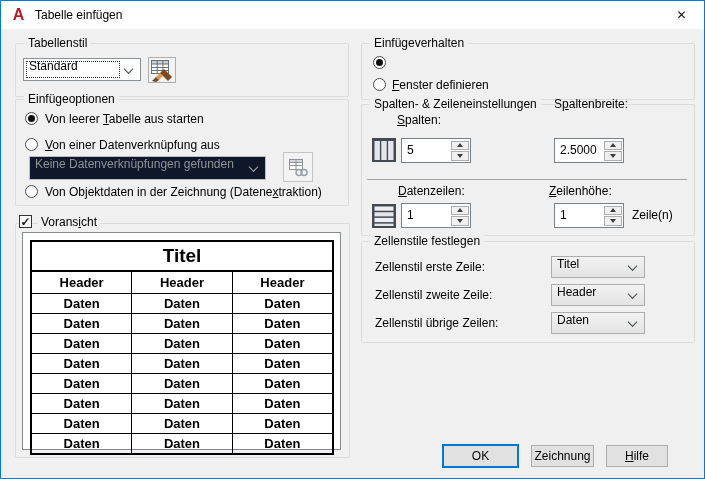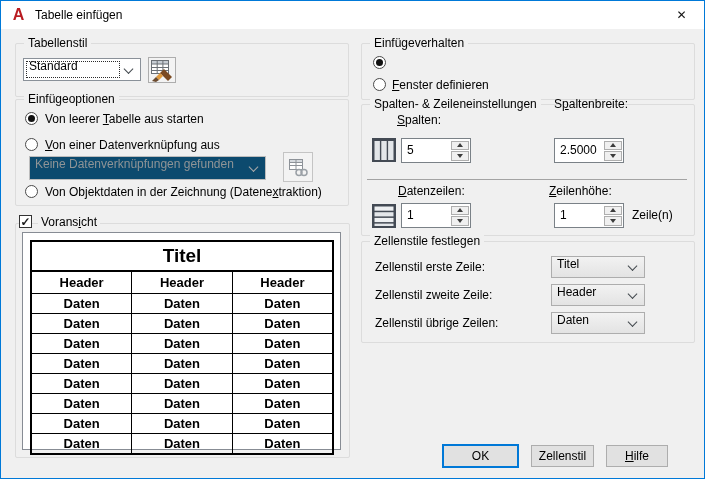--- a/index.html
+++ b/index.html
@@ -21,21 +21,21 @@
   
   .abs{position:absolute;}
   .lbl{position:absolute;white-space:nowrap;}
   
   .combo{position:absolute;box-sizing:border-box;border:1px solid #8a9199;background:#fff;
          display:flex;align-items:flex-start;padding-left:5px;}
   .combo .chev{position:absolute;right:8px;top:50%;width:6px;height:6px;
                border-right:1.5px solid #43494e;border-bottom:1.5px solid #43494e;
                transform:translateY(-65%) rotate(45deg);}
   .combo.gray{border-color:#adadad;background:linear-gradient(#f2f2f2,#e3e3e3);}
-  .combo.dis{border-color:#bcbcbc;background:#0c4a6e;color:#8f9496;}
+  .combo.dis{border-color:#bcbcbc;background:#0f172a;color:#8f9496;}
   .combo.dis .chev{border-color:#a8a8a8;}
   .focusrect{position:absolute;left:2px;top:2px;bottom:2px;right:20px;border:1px dotted #2b2b2b;}
   
   .radio{position:absolute;width:13px;height:13px;border:1px solid #4a4a4a;border-radius:50%;
          background:#fff;box-sizing:border-box;}
   .radio.checked::after{content:"";position:absolute;left:2px;top:2px;width:7px;height:7px;
          border-radius:50%;background:#111;}
   .checkbox{position:absolute;width:13px;height:13px;border:1px solid #333;background:#fff;
          box-sizing:border-box;display:flex;align-items:center;justify-content:center;
          font-size:12px;font-weight:bold;line-height:10px;color:#1a1a1a;}
@@ -271,20 +271,20 @@
     <span>Header</span>
     <span class="chev"></span>
   </div>
   <span class="lbl" style="left:374px;top:315px;">Zellenstil übrige Zeilen:</span>
   <div class="combo gray" style="left:550px;top:311px;width:94px;height:22px;">
     <span>Daten</span>
     <span class="chev"></span>
   </div>
 
   <div class="btn default" style="left:441px;top:443px;width:77px;height:24px;">OK</div>
-  <div class="btn" style="left:530px;top:444px;width:63px;height:22px;">Zellenstil</div>
+  <div class="btn" style="left:530px;top:444px;width:63px;height:22px;">Zeichnung</div>
   <div class="btn" style="left:605px;top:444px;width:62px;height:22px;">
       <span></span>
       <span class="u">H</span>
       <span>ilfe</span>
     </div>
 
 </div>
 
 </body></html>

